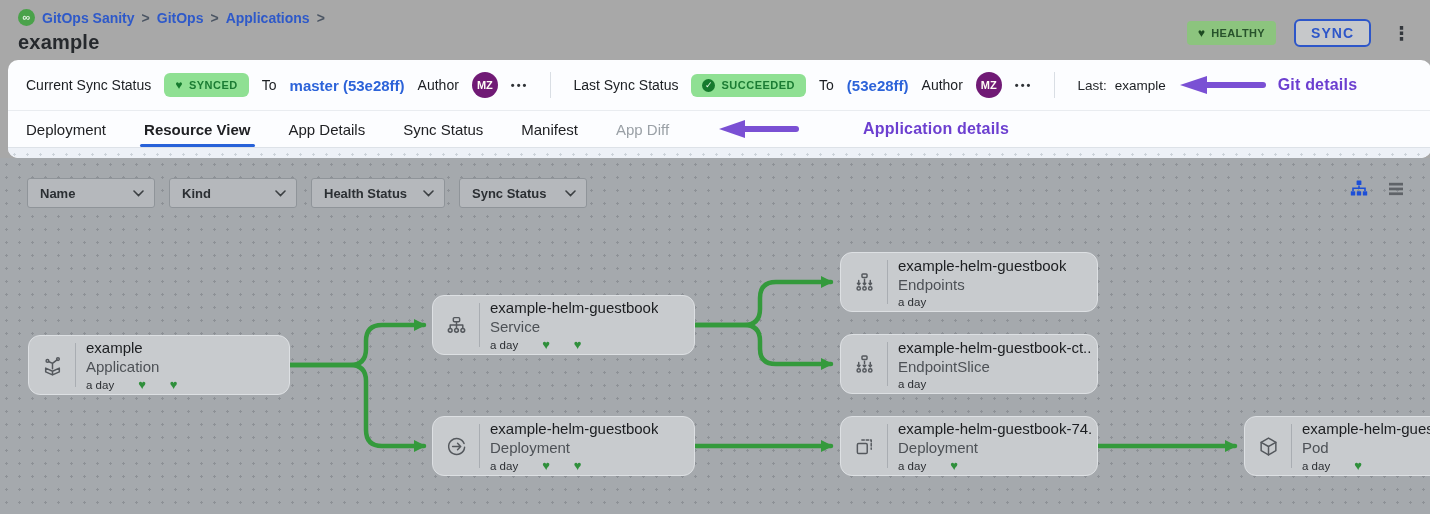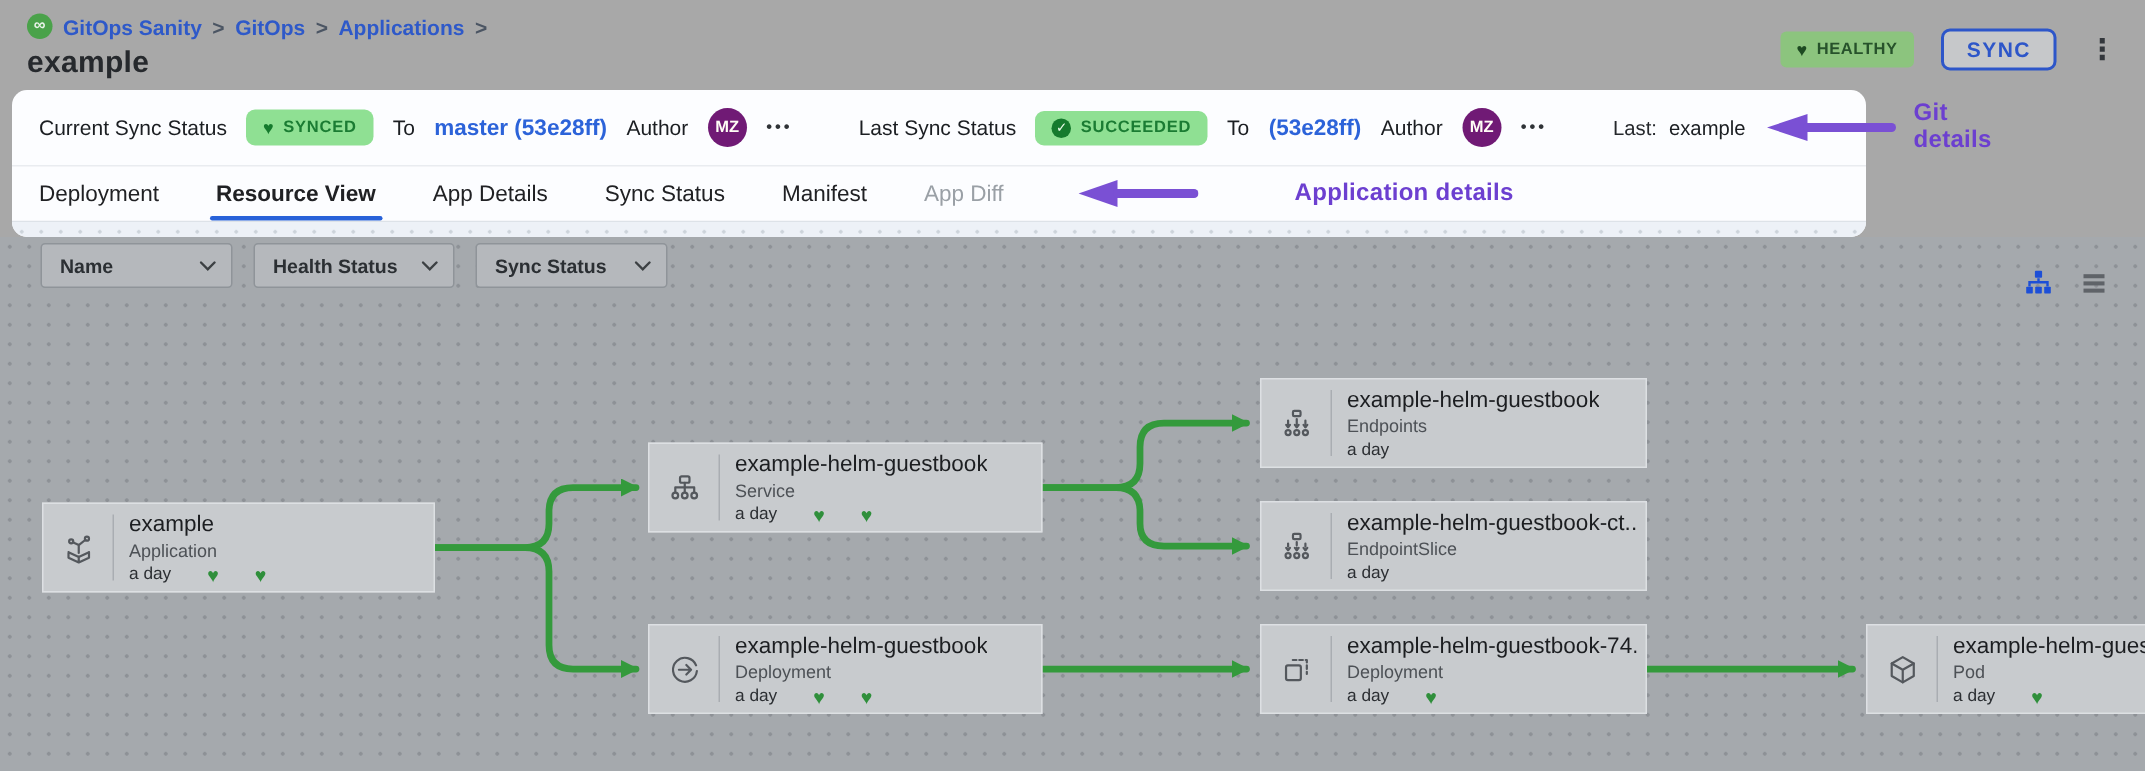--- a/index.html
+++ b/index.html
@@ -16,21 +16,21 @@
   .page-title { position:absolute; left:18px; top:31px; font-size:20px; font-weight:bold; color:#26292d; letter-spacing:.2px; }
   .header-actions { position:absolute; right:16px; top:19px; display:flex; align-items:center; gap:18px; }
   .health-badge { background:#8cc47e; color:#27522b; border-radius:4px; padding:5px 11px; font-size:11px; font-weight:bold;
                   letter-spacing:.4px; display:inline-flex; align-items:center; gap:6px; }
   .health-badge .hrt { color:#1d4a21; font-size:12px; }
   .sync-btn { background:#c6c8ca; border:2px solid #2d56c9; color:#2d56c9; font-weight:bold; font-size:14px; letter-spacing:1px;
               border-radius:6px; padding:4px 15px; cursor:pointer; font-family:inherit; }
   .kebab { font-size:19px; font-weight:bold; color:#33373c; cursor:pointer; line-height:1; padding:0 3px; }
 
   
-  .card { position:absolute; left:8px; top:60px; width:1236px; height:98px; background:#fcfdff; border-radius:10px; z-index:5; }
+  .card { position:absolute; left:8px; top:60px; width:1423px; height:98px; background:#fcfdff; border-radius:10px; z-index:5; }
   .sync-row { height:51px; display:flex; align-items:center; padding:0 18px; border-bottom:1px solid #e9ecf0; font-size:14px; color:#1b1e22; }
   .sync-group { display:flex; align-items:center; gap:13px; white-space:nowrap; }
   .pill { border-radius:6px; padding:5px 11px; font-size:11px; font-weight:bold; letter-spacing:.5px;
           display:inline-flex; align-items:center; gap:6px; background:#8fe093; color:#1b7c33; }
   .pill .hrt { color:#157a2d; font-size:12px; }
   .check-dot { width:13px; height:13px; border-radius:50%; background:#157a2d; color:#eafbe9; font-size:9px; line-height:13px;
                text-align:center; display:inline-block; }
   .rev { color:#2c63d9; font-weight:bold; font-size:15px; cursor:pointer; }
   .avatar { width:26px; height:26px; border-radius:50%; background:#701a75; color:#fffdf6; font-size:11px; font-weight:bold;
             display:inline-flex; align-items:center; justify-content:center; }
@@ -52,35 +52,35 @@
   .tabs-row .ann-label { align-self:center; margin-left:26px; }
 
   .card-strip { height:11px; background:#edf1f7; border-top:1px solid #dde2e8; border-radius:0 0 10px 10px;
                 background-image:radial-gradient(#ccd3da 1px, transparent 1.3px); background-size:13px 13px; }
 
   
   .canvas { position:absolute; left:0; top:158px; width:1430px; height:356px; background:#a5a9ad;
             background-image:radial-gradient(#8d9196 1.2px, transparent 1.4px); background-size:13px 13px; }
   .edges { position:absolute; left:0; top:0; z-index:1; }
 
-  .toolbar { position:absolute; left:27px; top:4px; display:flex; gap:14px; z-index:3; }
+  .toolbar { position:absolute; left:27px; top:20px; display:flex; gap:14px; z-index:3; }
   .filter-btn { height:30px; background:#b5b8bc; border:1px solid #8f9499; border-radius:3px; display:flex; align-items:center;
                 justify-content:space-between; padding:0 10px 0 12px; font-size:13px; font-weight:bold; color:#2b2f33; cursor:pointer; }
   .filter-btn .chev { color:#3c4043; margin-left:8px; display:inline-flex; }
   .view-icons { position:absolute; right:24px; top:21px; display:flex; gap:17px; z-index:3; }
   .view-icons .vicon { width:20px; height:20px; cursor:pointer; }
 
-  .node { position:absolute; height:60px; background:#c8cbce; border:1px solid #dde0e3; border-radius:0; z-index:2;
+  .node { position:absolute; height:60px; background:#c8cbce; border:1px solid #dde0e3; border-radius:12px; z-index:2;
           display:flex; align-items:center; cursor:pointer; }
   .node-icon { width:46px; display:flex; align-items:center; justify-content:center; flex:0 0 46px; }
   .node-icon svg { width:21px; height:21px; stroke:#54585d; fill:none; stroke-width:1.4; stroke-linecap:round; stroke-linejoin:round; }
   .node-sep { width:1px; height:44px; background:#a9adb2; flex:0 0 1px; }
   .node-text { padding:0 6px 0 10px; overflow:hidden; }
   .node-title { font-size:15px; color:#1c1e21; white-space:nowrap; overflow:hidden; }
-  .node-kind { font-size:12px; color:#4d5156; margin-top:2px; white-space:nowrap; }
+  .node-kind { font-size:15px; color:#4d5156; margin-top:2px; white-space:nowrap; }
   .node-age { font-size:11.5px; color:#2c2f33; margin-top:3px; display:flex; align-items:center; gap:24px;text-align:right; }
   .node-age .hrt { color:#2f8f3b; font-size:13px; line-height:1; }
 </style>
 </head>
 <body>
 
 <div class="header">
   <div class="breadcrumb">
     <span class="logo">∞</span>
     <span id="crumbs"><span class="crumb">GitOps Sanity</span><span class="crumb-sep" style="margin: 0px 7px;">&gt;</span><span class="crumb">GitOps</span><span class="crumb-sep" style="margin: 0px 7px;">&gt;</span><span class="crumb">Applications</span><span class="crumb-sep" style="margin: 0px 7px;">&gt;</span></span>
@@ -166,20 +166,28 @@
 
   <div class="toolbar" id="filters-mount">
       <div class="filter-btn" style="width: 128px;">
         <span>Name</span>
         <span class="chev">
           <svg width="11" height="7" viewBox="0 0 11 7">
             <path d="M1 1 L5.5 5.5 L10 1" fill="none" stroke="#3c4043" stroke-width="1.6" stroke-linecap="round"></path>
           </svg>
         </span>
       </div>
+      <div class="filter-btn" style="width: 128px;">
+        <span>Kind</span>
+        <span class="chev">
+          <svg width="11" height="7" viewBox="0 0 11 7">
+            <path d="M1 1 L5.5 5.5 L10 1" fill="none" stroke="#3c4043" stroke-width="1.6" stroke-linecap="round"></path>
+          </svg>
+        </span>
+      </div>
       <div class="filter-btn" style="width: 134px;">
         <span>Health Status</span>
         <span class="chev">
           <svg width="11" height="7" viewBox="0 0 11 7">
             <path d="M1 1 L5.5 5.5 L10 1" fill="none" stroke="#3c4043" stroke-width="1.6" stroke-linecap="round"></path>
           </svg>
         </span>
       </div>
       <div class="filter-btn" style="width: 128px;">
         <span>Sync Status</span>

